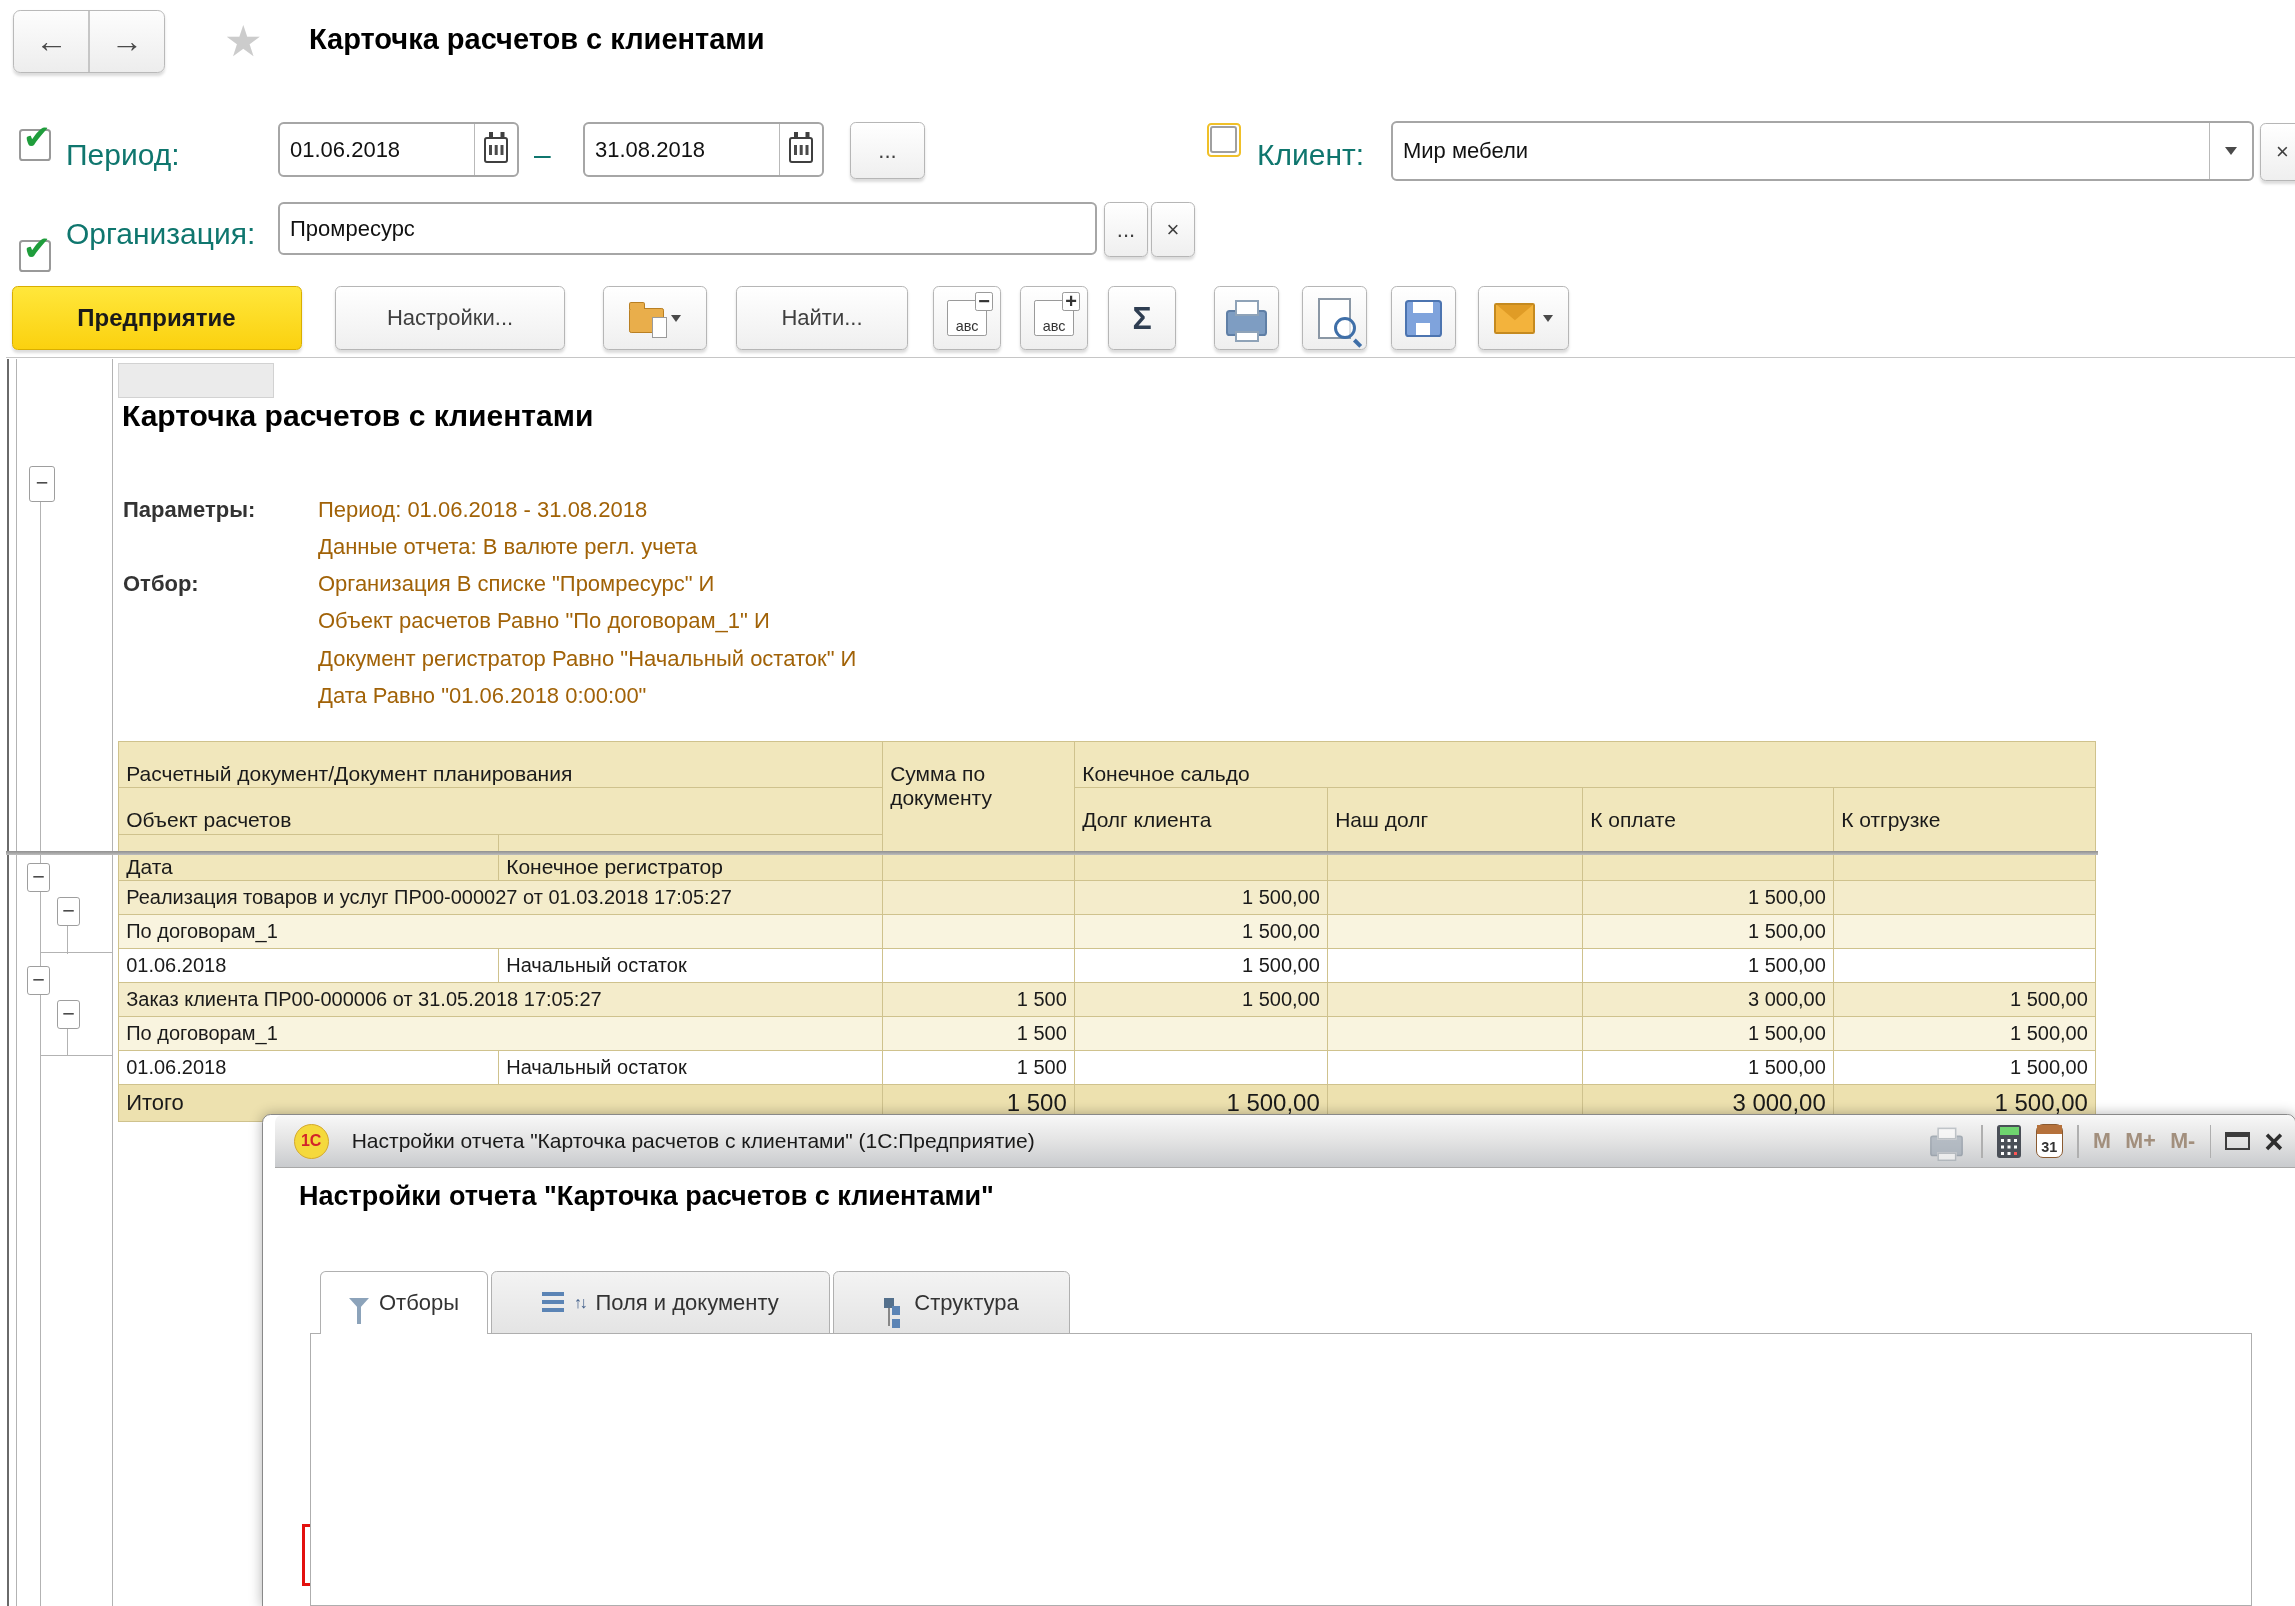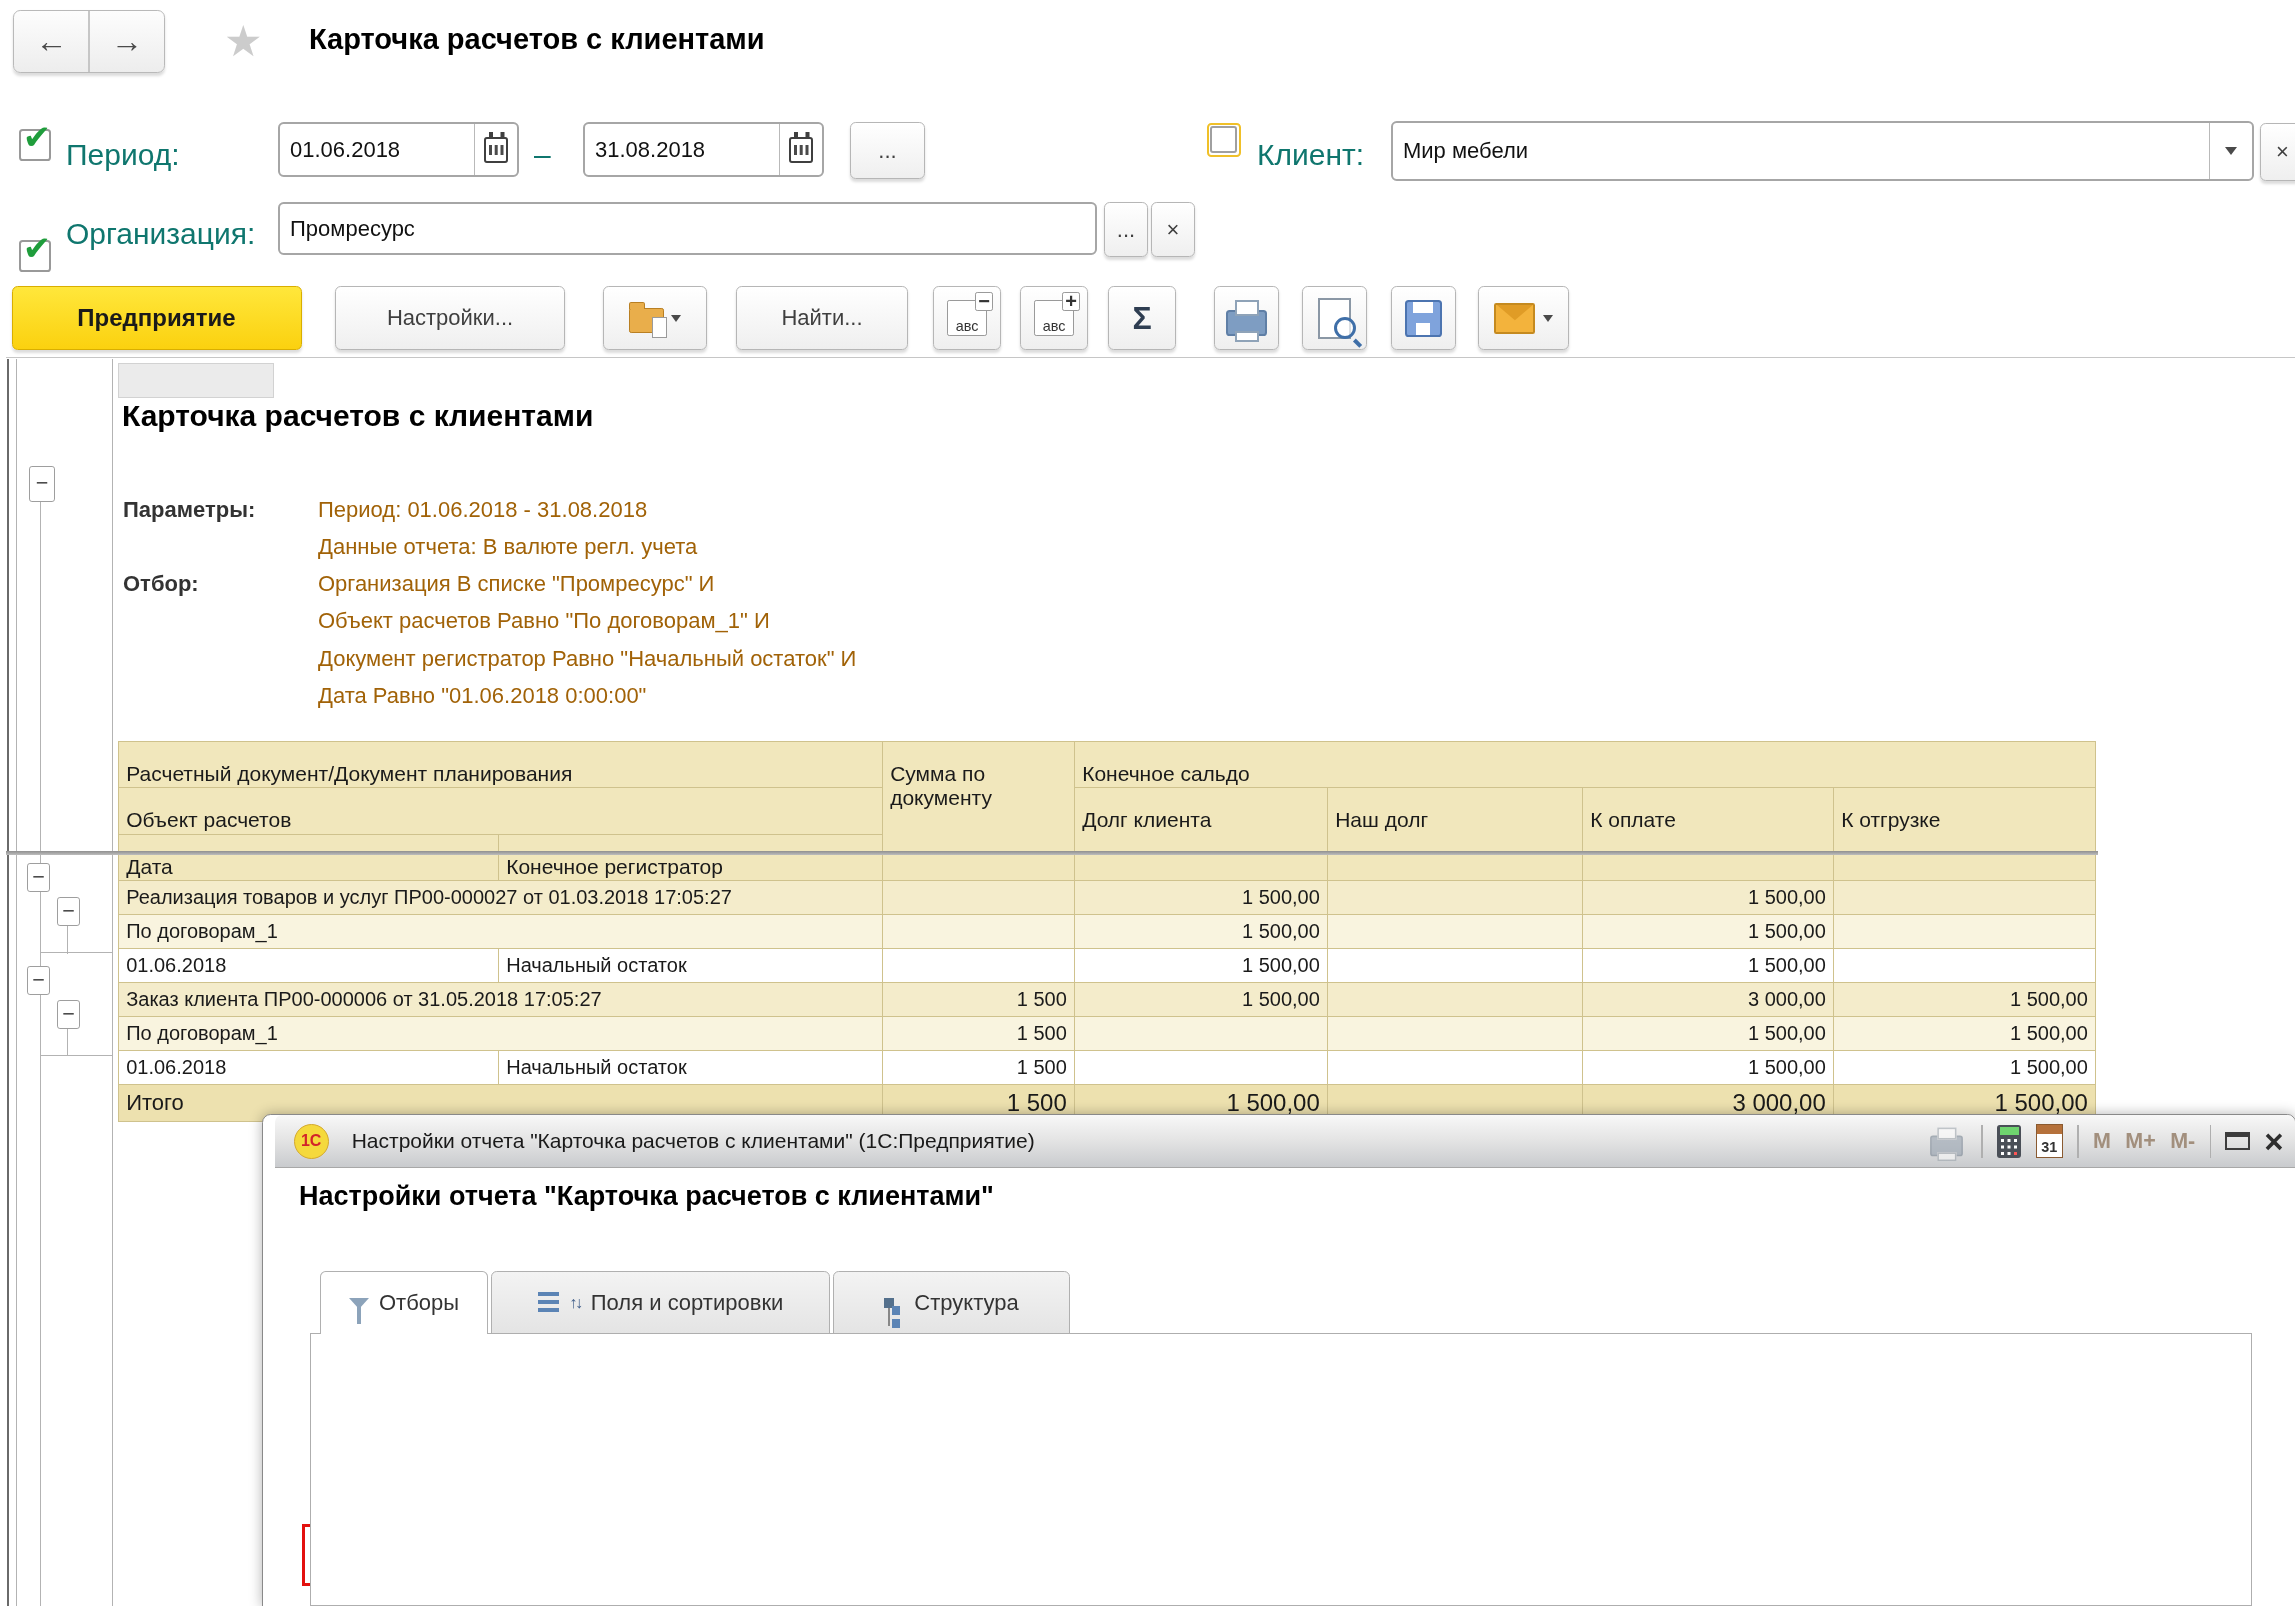--- a/index.html
+++ b/index.html
@@ -77,21 +77,21 @@
   #dlg-title{margin-left:23px;font-size:21px;color:#1a1a1a;white-space:nowrap}
   #dlg-icons{position:absolute;right:11.5px;top:0;height:52px;display:flex;align-items:center;gap:14.4px}
   .tsep{width:1.4px;height:33px;background:#afafaf}
   .mem{font-size:21.5px;font-weight:bold;color:#a28f7d}
   .maxbox{width:24.4px;height:18.7px;border:2.9px solid #3c3c3c;border-top-width:5.7px;box-sizing:border-box}
   .closex{font-size:33px;font-weight:bold;color:#2e2e2e;line-height:1}
   .calcico{width:24.4px;height:33px;background:#4a4f57;border-radius:2.9px;position:relative}
   .calcico::before{content:"";position:absolute;left:2.9px;top:2.9px;right:2.9px;height:7.2px;background:#6fd46f}
   .calcico::after{content:"";position:absolute;left:3.6px;top:14.4px;width:3.6px;height:3.6px;background:#fff;
       box-shadow:6.5px 0 #fff,13px 0 #fff,0 6.5px #fff,6.5px 6.5px #fff,13px 6.5px #fff,0 13px #fff,6.5px 13px #fff,13px 13px #f55}
-  .cal31{width:27px;height:34px;border:1.4px solid #8a5a30;border-radius:0;background:#fff;position:relative;
+  .cal31{width:27px;height:34px;border:1.4px solid #8a5a30;border-radius:7px;background:#fff;position:relative;
       display:flex;align-items:flex-end;justify-content:center;font-size:14.4px;font-weight:bold;color:#333;box-sizing:border-box;padding-bottom:2.2px}
   .cal31::before{content:"";position:absolute;top:0;left:0;right:0;height:8.6px;background:#b5713b}
   .printmuted{filter:grayscale(.6) opacity(.55)}
   #dlg-heading{position:absolute;left:36px;top:66px;font-size:27px;font-weight:bold;color:#000;white-space:nowrap}
   .tab{position:absolute;top:156px;height:63px;display:flex;align-items:center;justify-content:center;gap:10px;
        font-size:22px;color:#333;border:1.4px solid #b0b0b0;border-radius:5.7px 5.7px 0 0;box-sizing:border-box}
   .tab.active{background:#fff;border-bottom:none;z-index:3}
   .tab.inactive{background:linear-gradient(#f3f3f3,#e4e4e4)}
   #dlg-panel{position:absolute;left:47px;top:218px;width:1942px;height:273px;border:1.4px solid #aeaeae;background:#fff;box-sizing:border-box;z-index:1}
   .funnel{width:0;height:0;border-left:10px solid transparent;border-right:10px solid transparent;border-top:11.5px solid #8ca3ba;position:relative}
@@ -344,21 +344,21 @@
 
   <div id="dlg-heading">Настройки отчета "Карточка расчетов с клиентами"</div>
 
   <div class="tab active" style="left:57px;width:168px">
     <span class="funnel"></span>
     <span>Отборы</span>
   </div>
   <div class="tab inactive" style="left:228px;width:339px">
     <span class="fieldsico"></span>
     <span class="updown">↑↓</span>
-    <span>Поля и сортировки</span>
+    <span>Поля и документу</span>
   </div>
   <div class="tab inactive" style="left:570px;width:237px">
     <span class="structico"></span>
     <span style="margin-left:10px">Структура</span>
   </div>
 
   <div id="dlg-panel"></div>
 
   <div class="abs cb" style="left:62px;top:270px">
     <span class="tick">✔</span>

